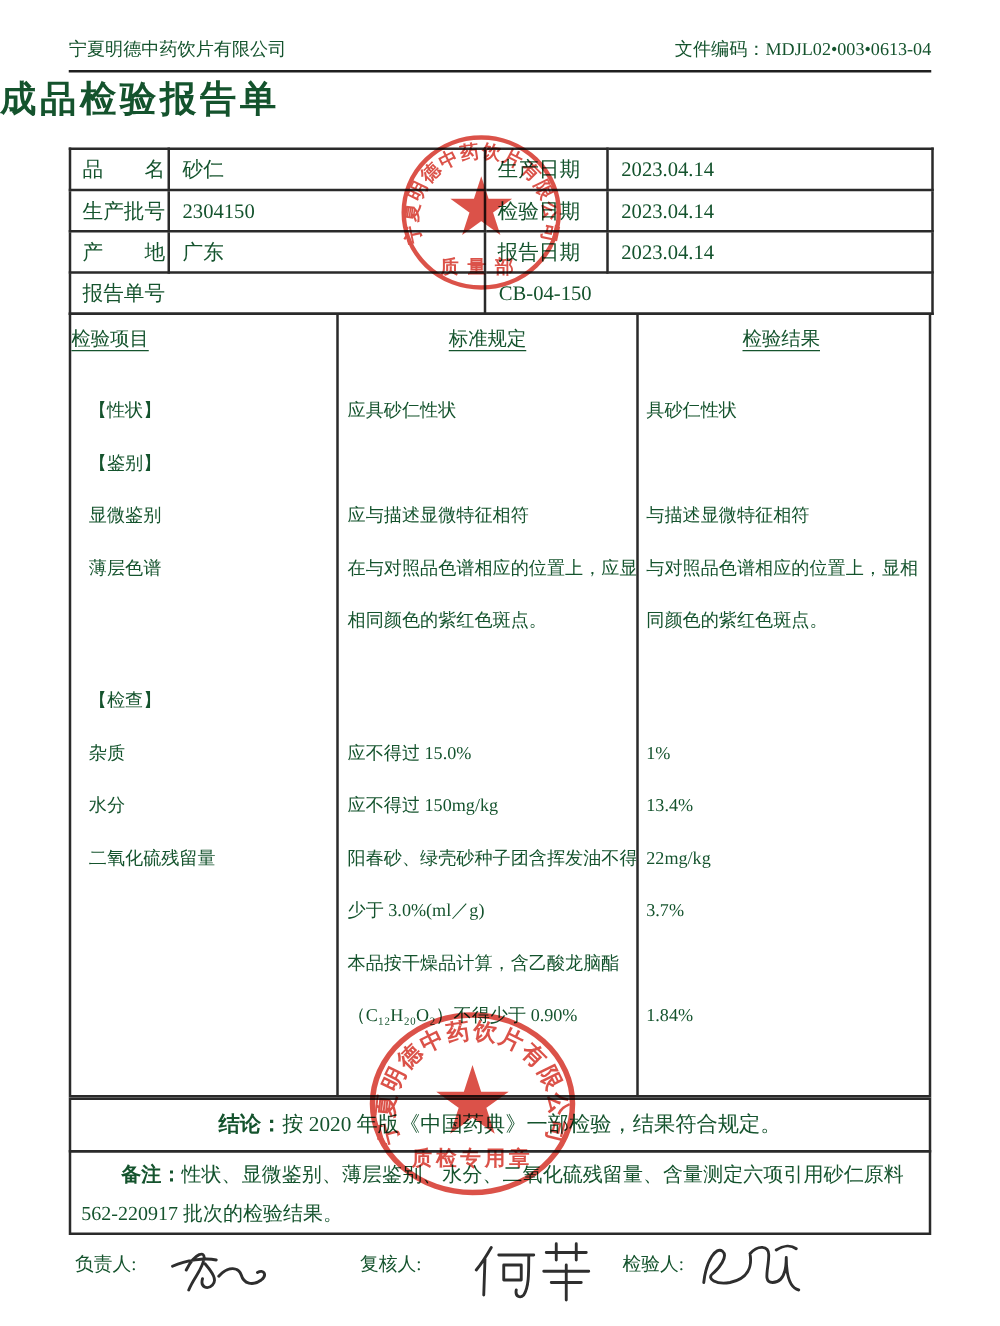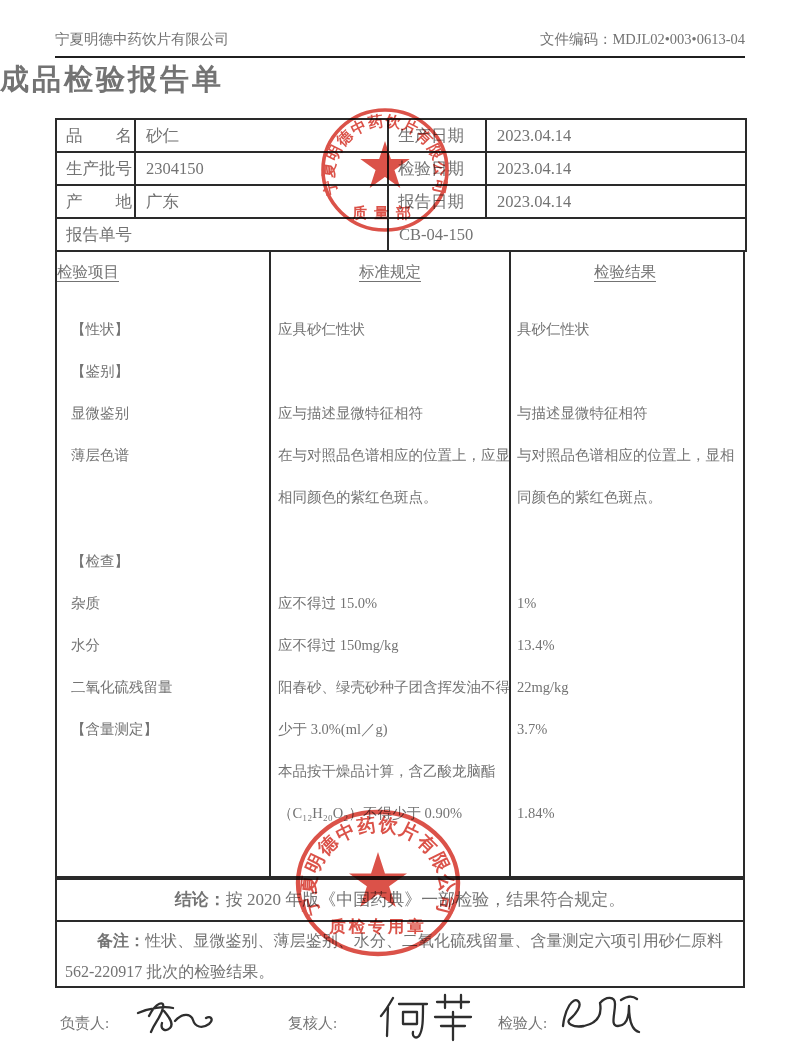--- a/index.html
+++ b/index.html
@@ -1,19 +1,19 @@
 <!DOCTYPE html>
 <html><head>
 <meta charset="utf-8">
 <style>
   * { margin:0; padding:0; box-sizing:border-box; }
   html,body { background:#ffffff; }
   .page {
     position:relative; width:800px; height:1061px; margin:0 auto;
-    background:#ffffff; color:#737373;
+    background:#ffffff; color:#14532d;
     font-family:"Liberation Serif","DejaVu Serif",serif;
     overflow:hidden;
   }
   
   .hdr {
     position:absolute; top:30px; left:55px; width:690px;
     display:flex; justify-content:space-between; align-items:flex-end;
     font-size:14.5px; padding-bottom:7px; border-bottom:2px solid #1f1f1f;
   }
   .hdr .code b { font-weight:normal; }
@@ -61,21 +61,21 @@
   .concl .b { font-weight:bold; }
   .remark {
     position:absolute; top:920px; left:55px; width:690px; height:68px;
     border:2px solid #2a2a2a; font-size:16px; line-height:31px;
     padding:3px 20px 0 8px; text-align:justify;
   }
   .remark p { text-indent:2em; }
   .remark .b { font-weight:bold; }
   
   .footer { position:absolute; top:998px; left:55px; width:690px; height:56px; font-size:15px; }
-  .footer .lab { position:absolute; top:16px; white-space:nowrap; }
+  .footer .lab { position:absolute; top:4px; white-space:nowrap; }
   .lab-resp { left:5px; } .lab-rev { left:233px; } .lab-insp { left:443px; }
   .sig { position:absolute; }
   .sig path { fill:none; stroke:#2e2e2e; stroke-width:2.3; stroke-linecap:round; stroke-linejoin:round; }
   .sig1 { left:78px;  top:-4px; }
   .sig2 { left:318px; top:-8px; }
   .sig3 { left:500px; top:-8px; }
   
   .stamp { position:absolute; mix-blend-mode:multiply; opacity:0.88; }
   .stamp-top    { left:317px; top:103px; }
   .stamp-bottom { left:292px; top:806px; }
@@ -131,21 +131,20 @@
       <div class="chead"><span>检验项目</span></div>
       <div class="line first">【性状】</div>
       <div class="line">【鉴别】</div>
       <div class="line">显微鉴别</div>
       <div class="line">薄层色谱</div>
       <div class="line"></div>
       <div class="line gap">【检查】</div>
       <div class="line">杂质</div>
       <div class="line">水分</div>
       <div class="line">二氧化硫残留量</div>
-      <div class="line">【含量测定】</div>
       <div class="line"></div>
       <div class="line"></div>
       <div class="line"></div>
     </div>
     <div class="col col2">
       <div class="chead"><span>标准规定</span></div>
       <div class="line first">应具砂仁性状</div>
       <div class="line"></div>
       <div class="line">应与描述显微特征相符</div>
       <div class="line">在与对照品色谱相应的位置上，应显</div>

